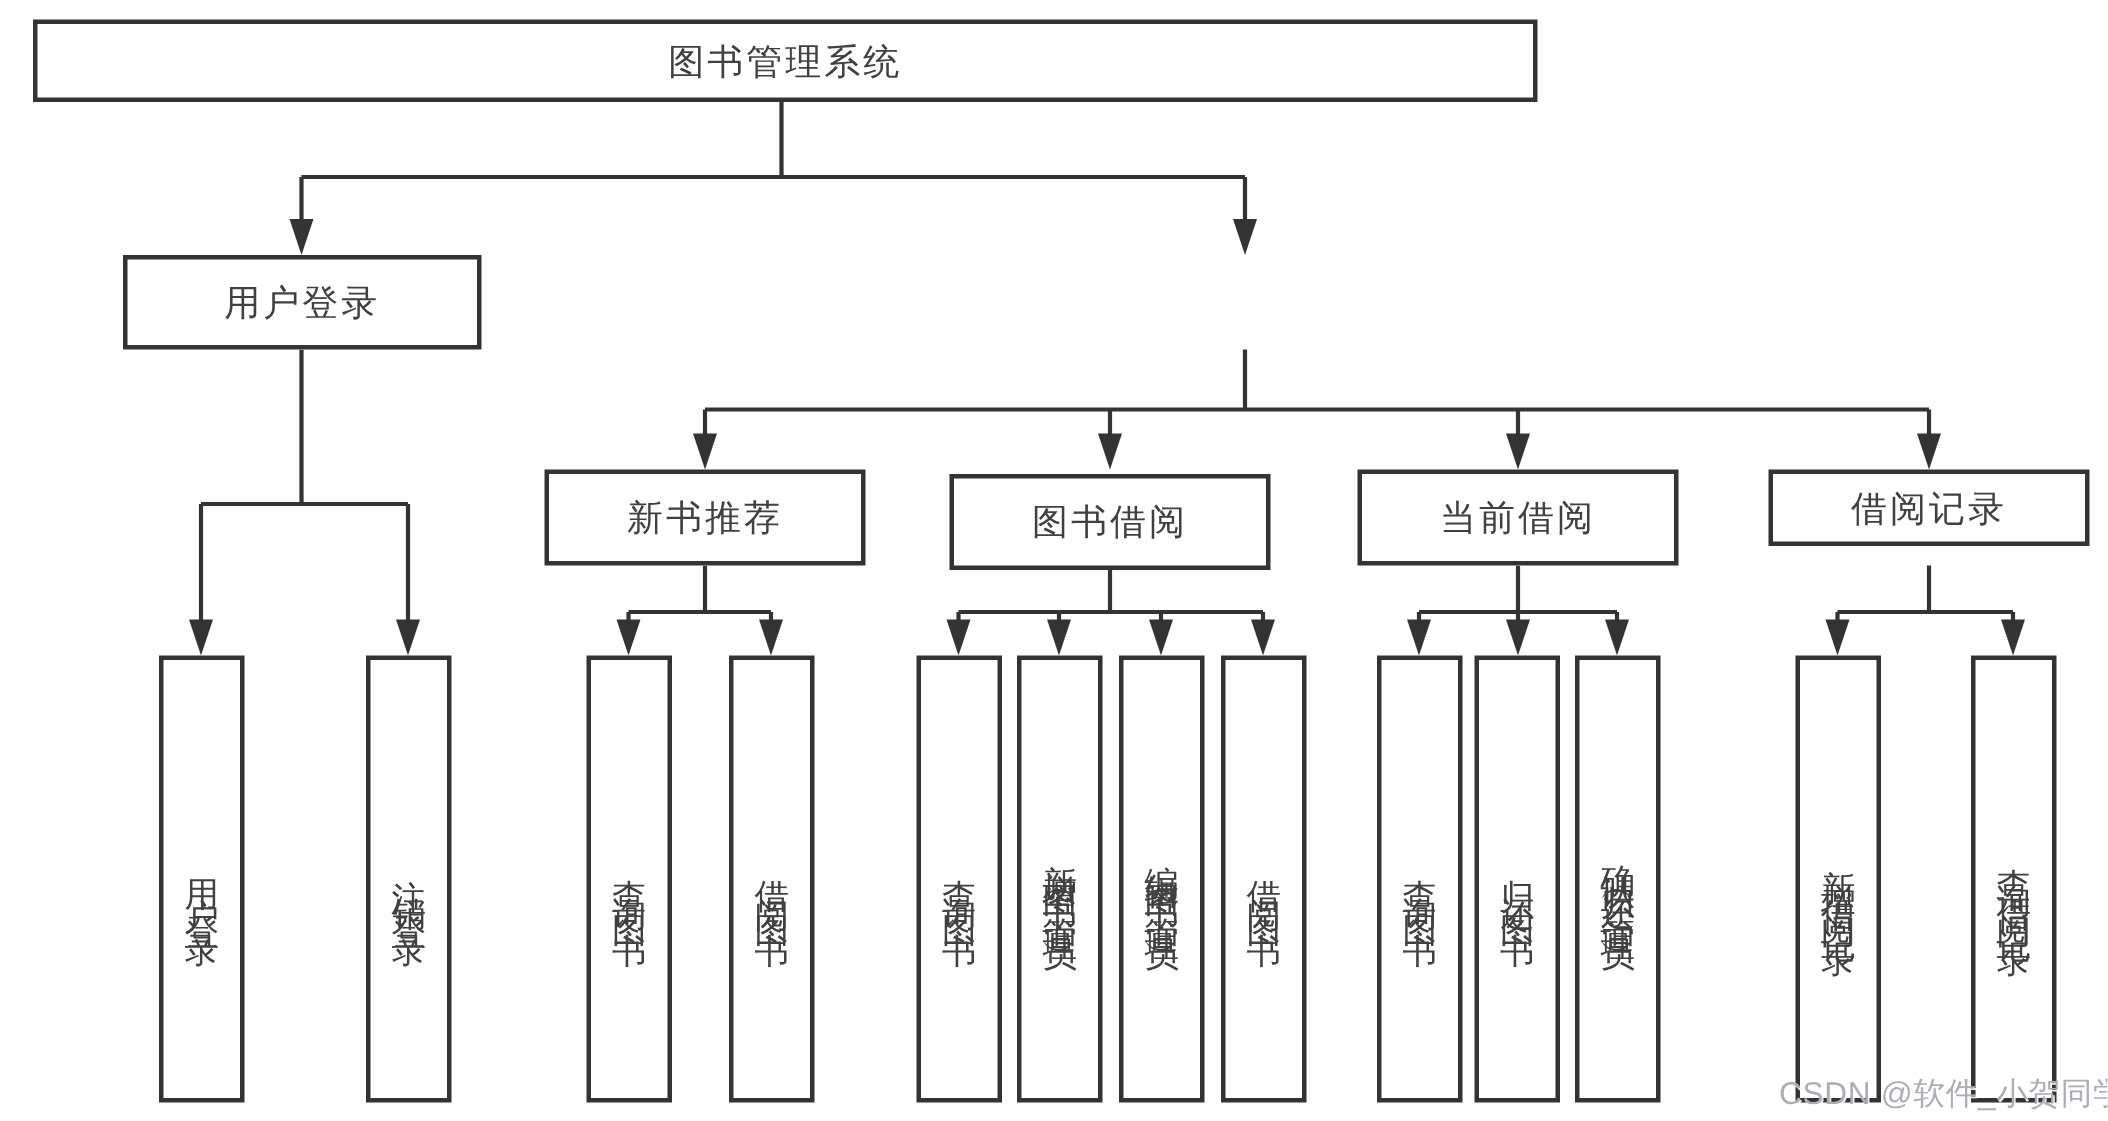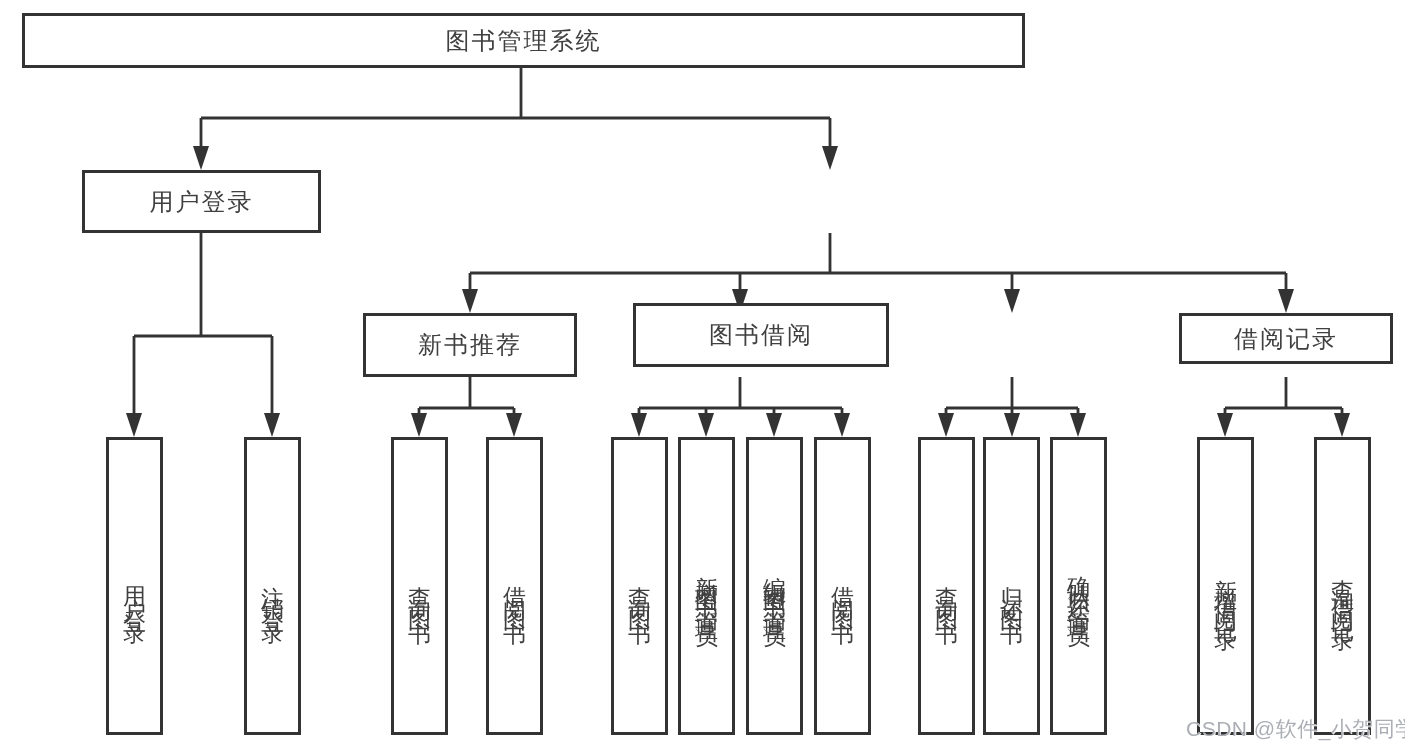--- a/index.html
+++ b/index.html
@@ -98,22 +98,25 @@
     <span>图书管理系统</span>
   </div>
 
   <div class="box h" style="left:82px;top:170px;width:239px;height:63px">
     <span>用户登录</span>
   </div>
 
   <div class="box h" style="left:363px;top:313px;width:214px;height:64px">
     <span>新书推荐</span>
   </div>
-  <div class="box h" style="left:633px;top:303px;width:256px;height:64px">
+  <div class="box h" style="left:633px;top:316px;width:214px;height:64px">
     <span>图书借阅</span>
+  </div>
+  <div class="box h" style="left:905px;top:313px;width:214px;height:64px">
+    <span>当前借阅</span>
   </div>
   <div class="box h" style="left:1179px;top:313px;width:214px;height:51px">
     <span>借阅记录</span>
   </div>
 
   <div class="box v s4" style="left:106px;top:437px;width:57px;height:298px">
     <span>用户登录</span>
   </div>
   <div class="box v s4" style="left:244px;top:437px;width:57px;height:298px">
     <span>注销登录</span>

